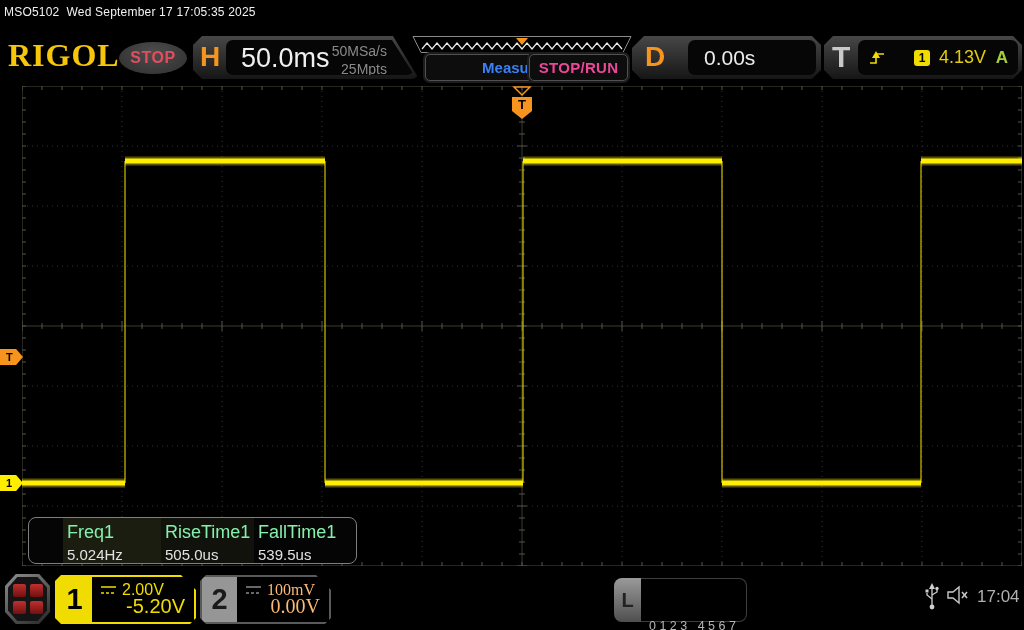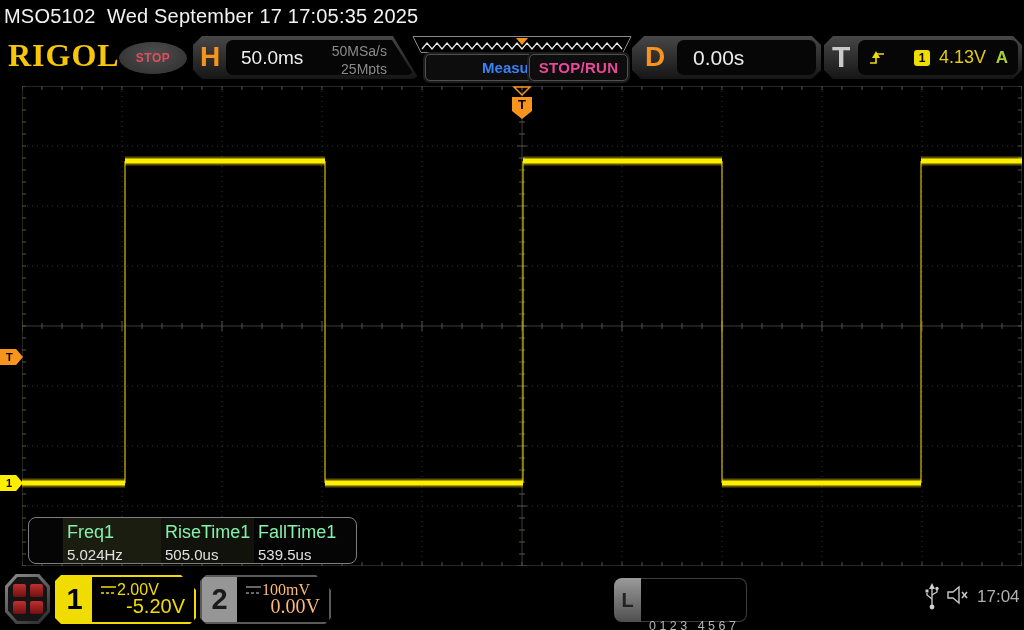--- a/index.html
+++ b/index.html
@@ -1,44 +1,44 @@
 <!DOCTYPE html>
 <html><head>
 <meta charset="utf-8">
 <style>
   html,body{margin:0;padding:0;}
   body{width:1024px;height:630px;background:#000;position:relative;overflow:hidden;
        font-family:"Liberation Sans","DejaVu Sans",sans-serif;}
   
-  .titlebar{position:absolute;left:4px;top:5px;color:#f2f2f2;font-size:20px;letter-spacing:.2px;white-space:pre;}
+  .titlebar{position:absolute;left:4px;top:5px;color:#f2f2f2;font-size:12px;letter-spacing:.2px;white-space:pre;}
   
   .brand{position:absolute;left:8px;top:37px;font-family:"Liberation Serif","DejaVu Serif",serif;
          font-weight:bold;font-size:32px;color:#f5c60a;letter-spacing:1px;}
   .stop-badge{position:absolute;left:119px;top:42px;width:68px;height:32px;border-radius:50%;
          background:radial-gradient(ellipse at 50% 35%,#4d4d4d,#2e2e2e);display:flex;align-items:center;justify-content:center;
-         color:#e34e5e;font-weight:bold;font-size:12px;letter-spacing:.5px;text-align:center;}
+         color:#e34e5e;font-weight:bold;font-size:16px;letter-spacing:.5px;text-align:center;}
   .hdr-block{position:absolute;top:36px;height:43px;background:linear-gradient(180deg,#474747,#161616);}
   .hdr-inner{position:absolute;top:4px;bottom:4px;background:#060606;border-radius:7px;}
   .h-block{left:193px;width:226px;border-radius:8px;
      clip-path:polygon(0 9px,9px 0,calc(100% - 26px) 0,100% 100%,9px 100%,0 calc(100% - 9px));}
   .h-inner{left:33px;right:5px;clip-path:polygon(0 0,calc(100% - 22px) 0,100% 100%,0 100%);border-radius:7px;}
   .big-letter{position:absolute;font-weight:bold;font-size:28px;top:50%;transform:translateY(-52%);}
   .h-letter{left:7px;color:#f7941d;}
-  .timebase{position:absolute;left:15px;top:50%;transform:translateY(-50%);color:#f0f0f0;font-size:19px;}
+  .timebase{position:absolute;left:15px;top:50%;transform:translateY(-50%);color:#f0f0f0;font-size:27px;}
   .rates{position:absolute;right:27px;top:3px;text-align:right;color:#8a8a8a;font-size:14px;line-height:1.25;}
   .mem-strip{position:absolute;left:406px;top:36px;}
   .btn{position:absolute;top:54px;height:25px;background:#0d0d0d;border:1px solid #515151;border-radius:5px;
        display:flex;align-items:center;justify-content:center;font-weight:bold;font-size:15px;
        box-shadow:0 0 0 2px #1c1c1c;}
   .measure-btn{left:425px;width:93px;color:#3b82f6;padding-left:40px;}
   .stoprun-btn{left:529px;width:97px;color:#ec4899;letter-spacing:.3px;}
   .d-block{left:632px;width:189px;border-radius:8px;
      clip-path:polygon(12px 0,calc(100% - 9px) 0,100% 9px,100% calc(100% - 9px),calc(100% - 9px) 100%,9px 100%,0 calc(100% - 9px),0 12px);}
   .d-letter{left:13px;color:#f7941d;}
-  .d-inner{left:45px;right:5px;}
+  .d-inner{left:56px;right:5px;}
   .d-value{position:absolute;left:16px;top:50%;transform:translateY(-50%);color:#ececec;font-size:21px;}
   .t-block{left:824px;width:198px;border-radius:8px;
      clip-path:polygon(9px 0,calc(100% - 9px) 0,100% 9px,100% calc(100% - 9px),calc(100% - 9px) 100%,9px 100%,0 calc(100% - 9px),0 9px);}
   .t-letter{left:8px;color:#c9c9c9;font-size:30px;}
   .t-inner{left:34px;right:4px;display:flex;align-items:center;padding:0 10px;}
   .trig-badge{width:16px;height:16px;margin-left:26px;background:#f0dc00;border-radius:3px;color:#000;
        font-size:12px;font-weight:bold;display:flex;align-items:center;justify-content:center;}
   .trig-level{margin-left:9px;color:#e3cc0e;font-size:18px;}
   .trig-mode{margin-left:auto;color:#a6ce39;font-size:17px;font-weight:bold;}
   
@@ -71,21 +71,21 @@
        display:grid;grid-template-columns:13px 13px;grid-template-rows:13px 13px;gap:4px;place-content:center;}
   .menu-icon .sq{background:linear-gradient(180deg,#c03030,#701010);border-radius:2px;}
   .ch-block{position:absolute;top:575px;height:49px;background:#000;box-sizing:border-box;
        clip-path:polygon(0 6px,6px 0,calc(100% - 15px) 0,100% 15px,100% calc(100% - 6px),calc(100% - 6px) 100%,6px 100%,0 calc(100% - 6px));}
   .ch1{left:55px;width:141px;border:2px solid #f0dc00;}
   .ch2{left:200px;width:131px;border:2px solid #5a5a5a;}
   .ch-num{position:absolute;left:0;top:0;bottom:0;width:35px;display:flex;align-items:center;justify-content:center;
        font-size:29px;font-weight:bold;}
   .ch1 .ch-num{background:#f0dc00;color:#000;}
   .ch2 .ch-num{background:#969696;color:#1a1a1a;}
-  .ch-scale{position:absolute;left:43px;top:4px;display:flex;align-items:center;font-size:16px;}
+  .ch-scale{position:absolute;left:43px;top:4px;display:flex;align-items:center;gap:5px;font-size:16px;}
   .ch-offset{position:absolute;right:9px;bottom:4px;font-size:20px;}
   .ch1 .ch-scale,.ch1 .ch-offset{color:#f0dc00;}
   .ch2 .ch-scale,.ch2 .ch-offset{color:#fdba74;font-family:Liberation Serif, serif;}
   .logic-block{position:absolute;left:614px;top:578px;height:44px;display:flex;}
   .logic-tab{width:27px;background:linear-gradient(180deg,#9a9a9a,#4f4f4f);border-radius:8px 0 0 8px;
        display:flex;align-items:center;justify-content:center;color:#222;font-size:20px;font-weight:bold;}
   .logic-body{width:106px;background:#000;border:1px solid #3e3e3e;border-left:none;border-radius:0 8px 8px 0;
        color:#b5b5b5;font-size:12.5px;white-space:pre;padding:5px 0 0 8px;box-sizing:border-box;line-height:1.35;}
   .usb-icon{position:absolute;left:924px;top:583px;}
   .mute-icon{position:absolute;left:946px;top:585px;}

